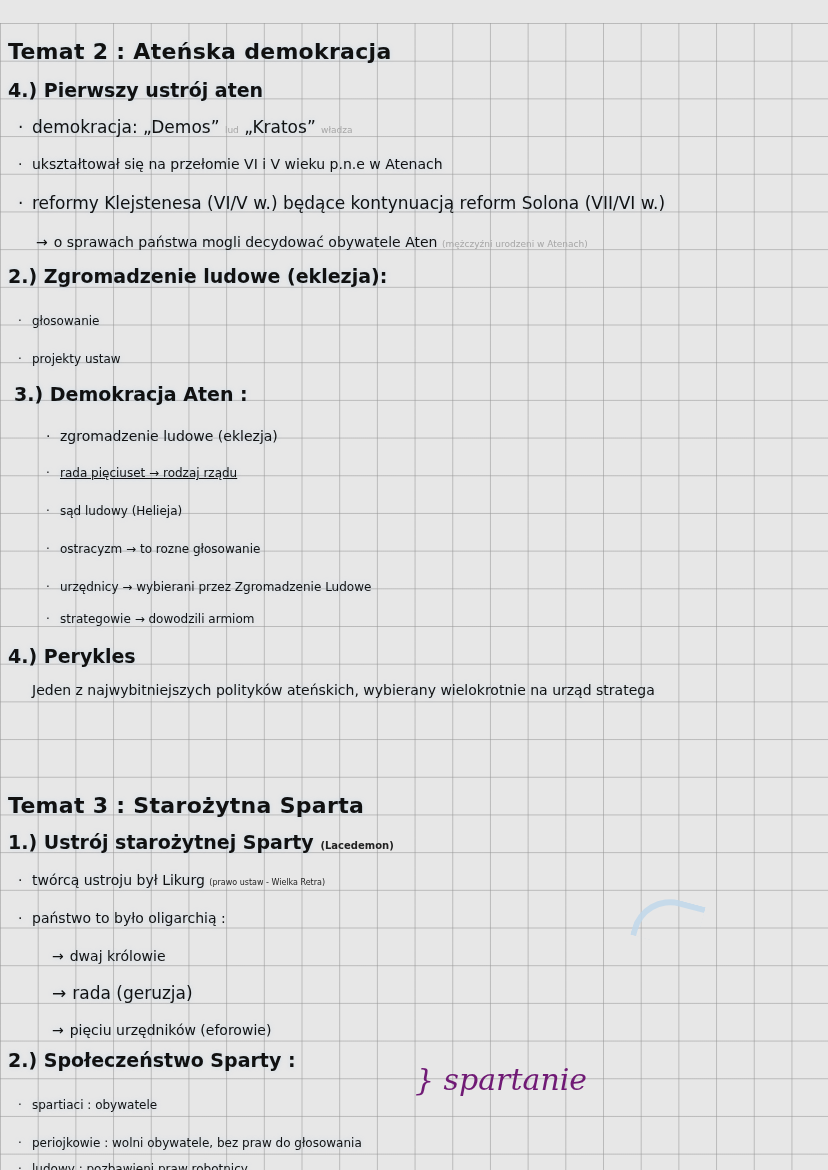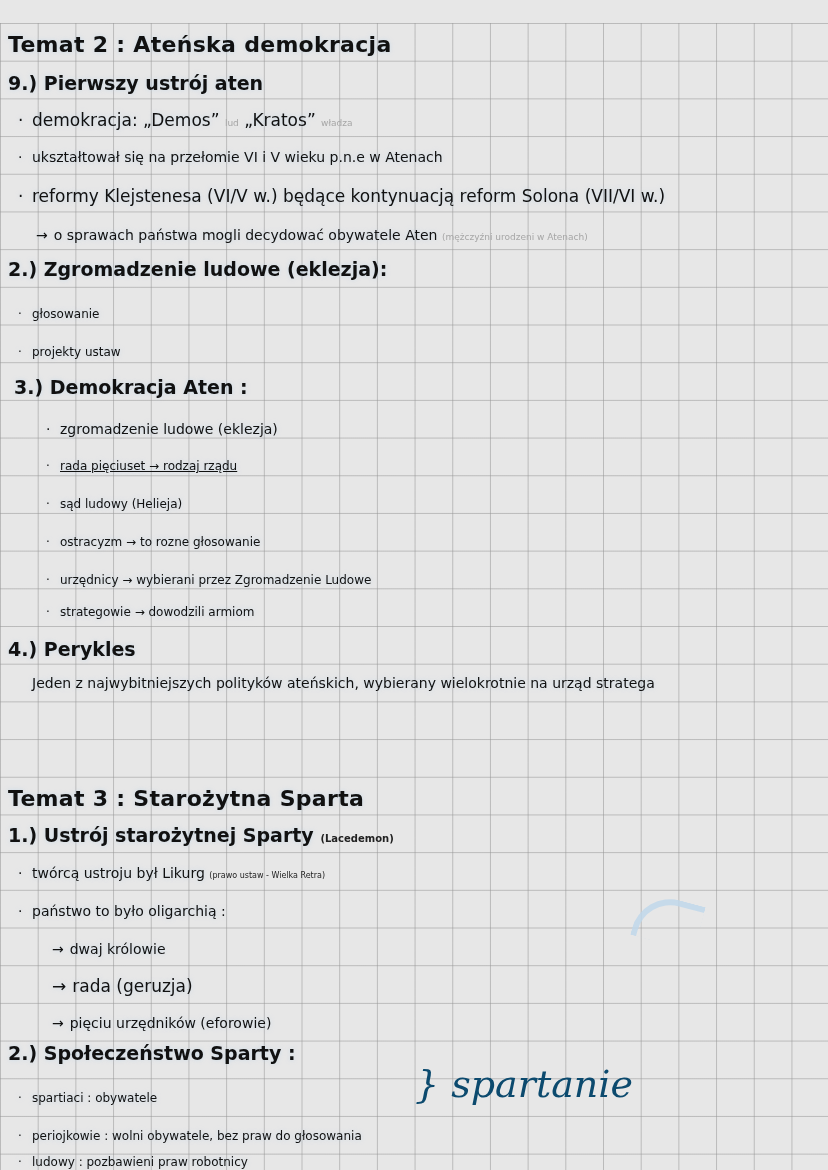--- a/index.html
+++ b/index.html
@@ -18,46 +18,47 @@
     position:absolute; left:0; top:23px; width:828px; height:1147px;
     background-image:
       linear-gradient(to right, rgba(150,150,150,0.55) 1px, transparent 1px),
       linear-gradient(to bottom, rgba(150,150,150,0.55) 1px, transparent 1px);
     background-size:37.7px 37.7px;
     background-position:0 0;
   }
   .line {
     position:absolute; white-space:nowrap; line-height:1;
     text-shadow: 0 0 4px rgba(180,210,235,0.55);
+    margin-top: 7px;
   }
   .h1 { font-size:22px; font-weight:bold; letter-spacing:0.3px; }
   .h2 { font-size:19px; font-weight:bold; }
   .t  { font-size:14px; }
   .t-big { font-size:17px; }
   .s  { font-size:12px; }
   .note { color:#a6a6a6; font-size:9px; text-shadow:none; }
   .bullet { display:inline-block; width:14px; }
   .arrow { display:inline-block; margin-right:6px; }
   .watermark {
-    position:absolute; color:#0c4a6e; font-size:38px; font-family:"DejaVu Serif", serif;
+    position:absolute; color:#701a75; font-size:30px; font-family:"DejaVu Serif", serif;
     font-style:italic; text-shadow:none;text-align:right;
   }
   .blue-stroke {
     position:absolute; width:60px; height:40px; border-top:6px solid rgba(190,215,235,0.8);
     border-left:6px solid rgba(190,215,235,0.8); border-radius:40px 0 0 0; transform:rotate(15deg);
   }
 </style>
 </head>
 <body>
 
 <div class="page">
   <div class="grid"></div>
 
   <div class="line h1" style="left:8px;top:34px;">Temat 2 : Ateńska demokracja</div>
-  <div class="line h2" style="left:8px;top:74px;">9.) Pierwszy ustrój aten</div>
+  <div class="line h2" style="left:8px;top:74px;">4.) Pierwszy ustrój aten</div>
 
   <div class="line t-big" style="left:18px;top:112px;">
     <span class="bullet">·</span><span>demokracja: „Demos”</span>
     <span class="note">lud</span>
     <span>„Kratos”</span>
     <span class="note">władza</span>
   </div>
   <div class="line t" style="left:18px;top:150px;">
     <span class="bullet">·</span><span>ukształtował się na przełomie VI i V wieku p.n.e w Atenach</span>
   </div>

